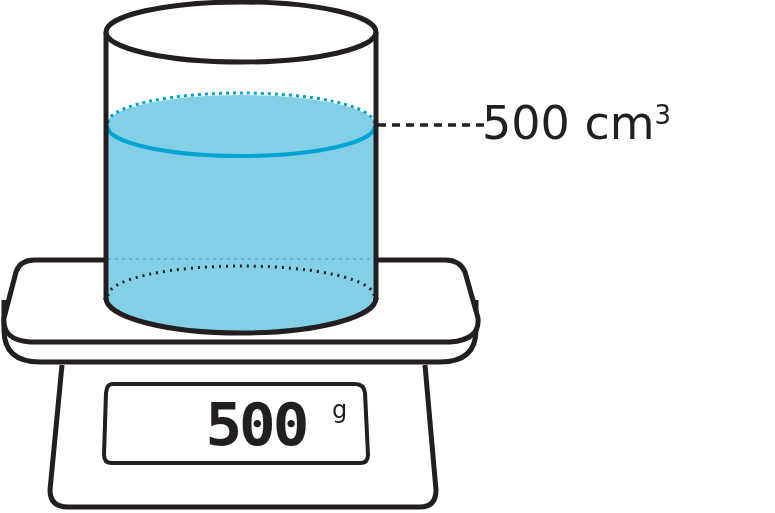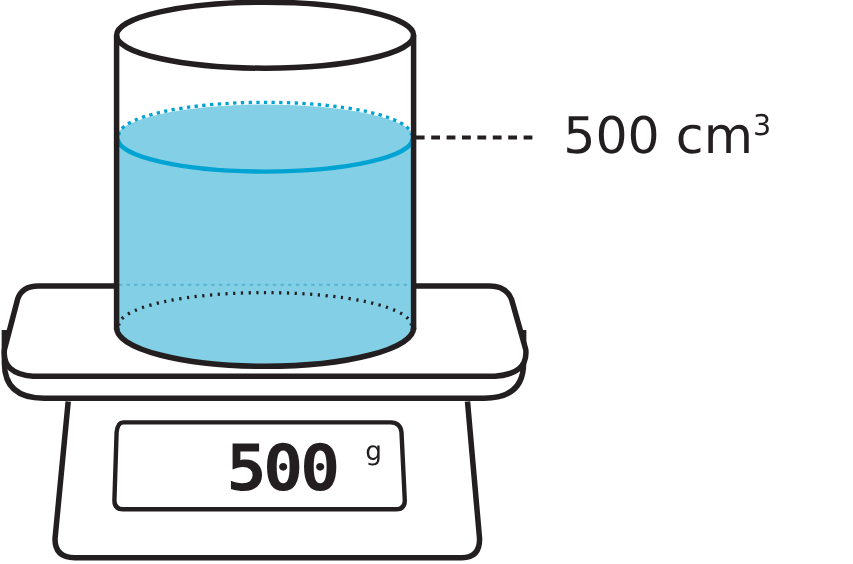--- a/index.html
+++ b/index.html
@@ -1,18 +1,18 @@
 <!DOCTYPE html>
 <html><head>
   <meta charset="utf-8">
   <style>
     html, body { margin:0; padding:0; background:#ffffff; }
     body { width:775px; height:513px; position:relative; overflow:hidden; font-family:"DejaVu Sans", sans-serif; }
     svg { position:absolute; left:0; top:0; }
-    .label { position:absolute; left:512px; top:100px; font-size:46px; color:#231f20; font-family:"DejaVu Sans", sans-serif; letter-spacing:0px; line-height:1; }
+    .label { position:absolute; left:482px; top:100px; font-size:46px; color:#231f20; font-family:"DejaVu Sans", sans-serif; letter-spacing:0px; line-height:1; }
     .label sup { font-size:26px; vertical-align:top; position:relative; top:2px; }
     .digits { position:absolute; left:208px; top:396px; font-family:"DejaVu Sans Mono", monospace; font-weight:bold; font-size:58px; color:#231f20; line-height:1; letter-spacing:-3px; transform:scaleX(1.05); }
     .unit { position:absolute; left:332px; top:398px; font-family:"DejaVu Sans", sans-serif; font-size:24px; color:#231f20; line-height:1; }
   </style>
 </head>
 <body>
 
 <svg width="775" height="513" viewBox="0 0 775 513" xmlns="http://www.w3.org/2000/svg">
 
   <g>

